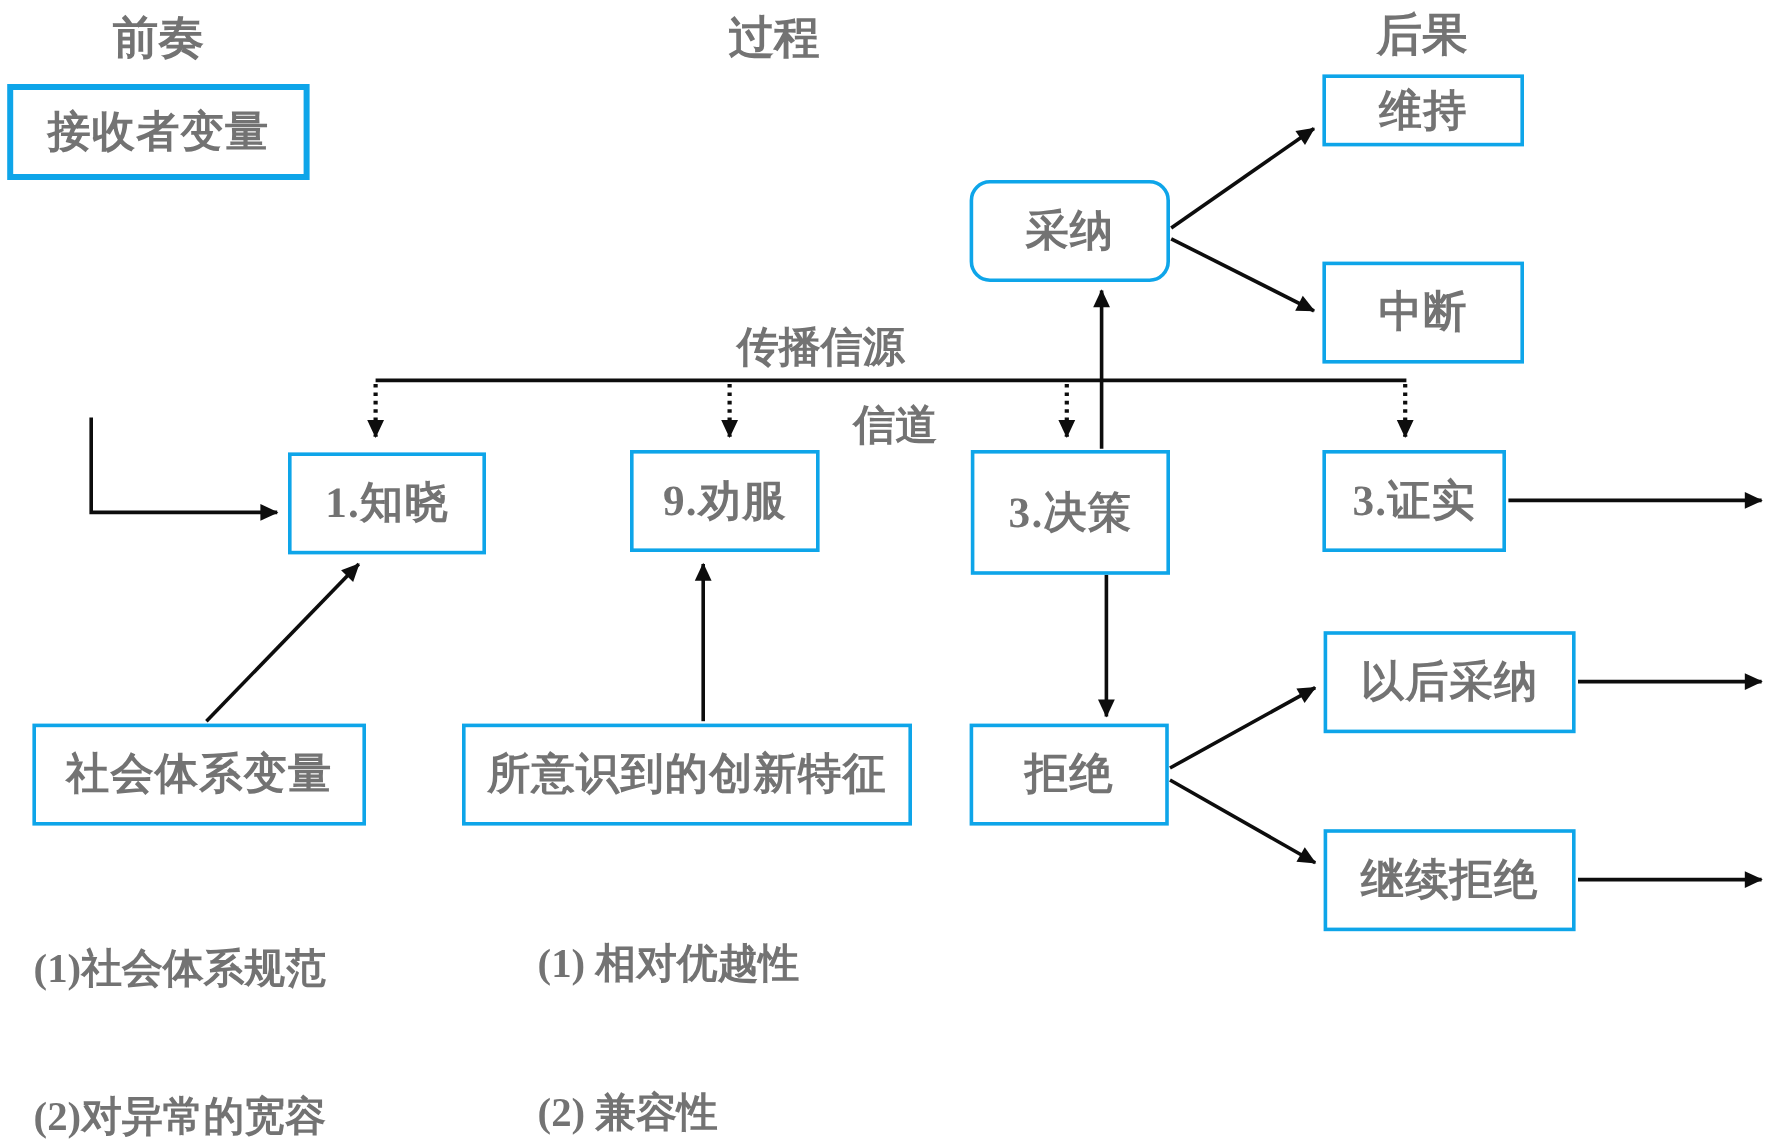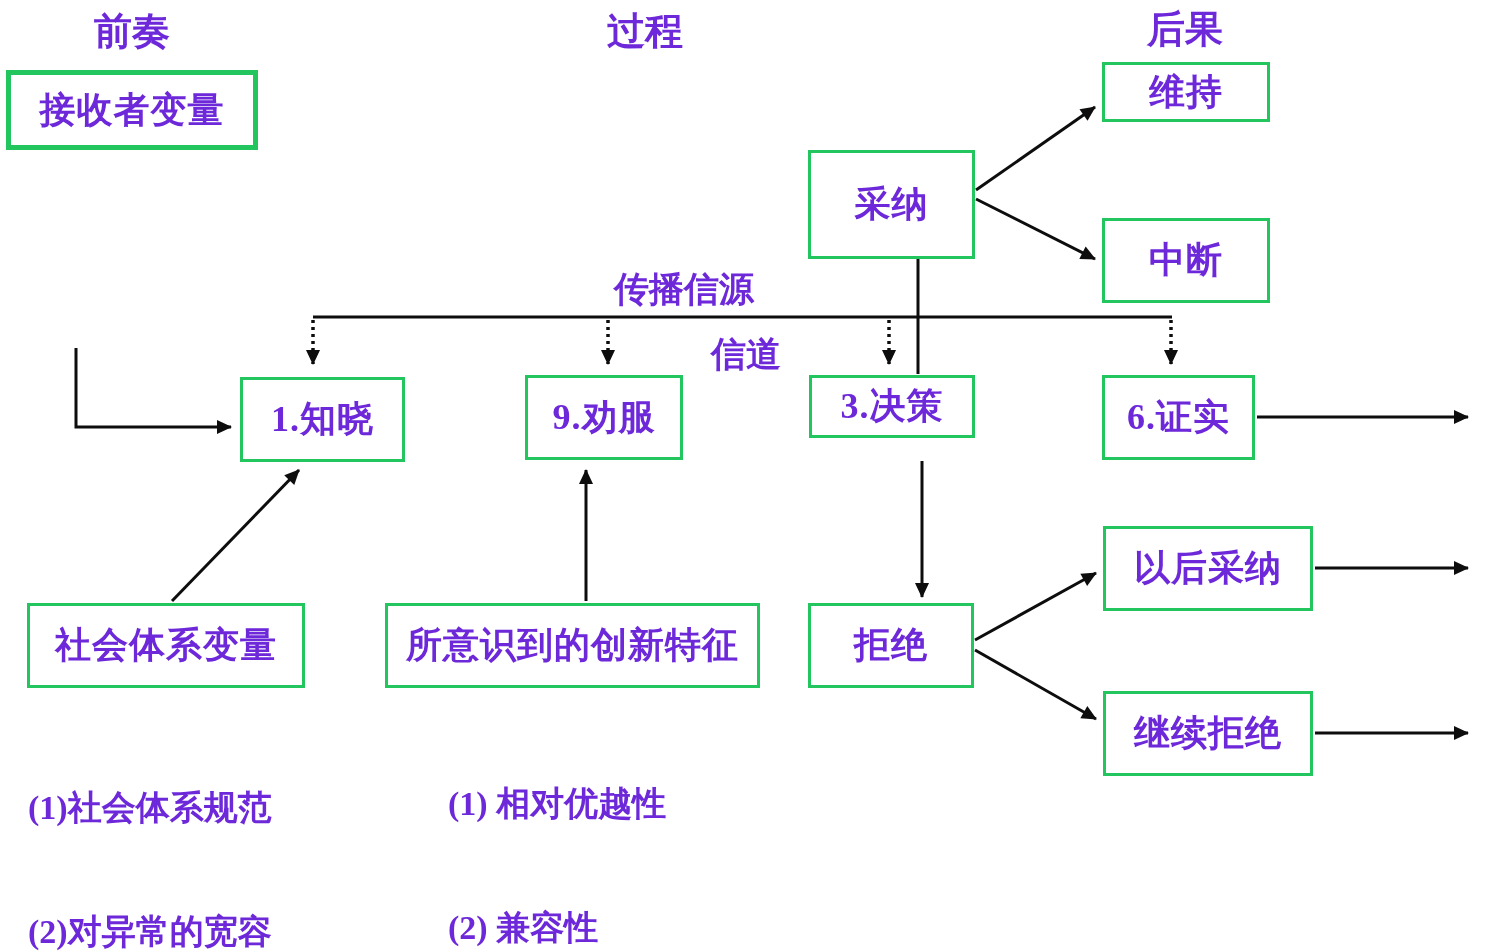--- a/index.html
+++ b/index.html
@@ -1,25 +1,25 @@
 <!DOCTYPE html>
 <html><head>
 <meta charset="utf-8">
 <style>
   html,body{margin:0;padding:0;background:#fff;}
   .canvas{
     position:relative;width:1486px;height:951px;background:#ffffff;
     font-family:"Liberation Serif","DejaVu Serif",serif;
-    color:#6d28d9;overflow:hidden;font-weight:bold;
+    color:#737373;overflow:hidden;font-weight:bold;
   }
   .connectors{position:absolute;left:0;top:0;z-index:1;}
   .hdr{position:absolute;font-size:38px;z-index:2;white-space:nowrap;}
   .lbl{position:absolute;font-size:35px;z-index:2;white-space:nowrap;}
   .box{
-    position:absolute;box-sizing:border-box;background:#fff;border:3px solid #22c55e;
+    position:absolute;box-sizing:border-box;background:#fff;border:3px solid #0ea5e9;
     display:flex;align-items:center;justify-content:center;
     font-size:36px;z-index:2;white-space:nowrap;letter-spacing:1px;
   }
   .box.heavy{border-width:5px;}
   .list{position:absolute;font-size:34px;z-index:2;white-space:pre;}
   .lh47 div{line-height:47px;}
   .lh48 div{line-height:48px;}
 </style>
 </head>
 <body>
@@ -62,33 +62,33 @@
 
   <div class="hdr" style="left:94px;top:6px;">前奏</div>
   <div class="hdr" style="left:607px;top:6px;">过程</div>
   <div class="hdr" style="left:1147px;top:4px;">后果</div>
 
   <div class="lbl" style="left:614px;top:266px;">传播信源</div>
   <div class="lbl" style="left:711px;top:331px;">信道</div>
 
   <div class="box heavy" style="left:6px;top:70px;width:252px;height:80px;">接收者变量</div>
 
-  <div class="box" style="left:808px;top:150px;width:167px;height:109px;">采纳</div>
+  <div class="box" style="left:808px;top:150px;width:167px;height:85px;border-radius:17px;">采纳</div>
 
   <div class="box" style="left:1102px;top:62px;width:168px;height:60px;">维持</div>
 
   <div class="box" style="left:1102px;top:218px;width:168px;height:85px;">中断</div>
 
   <div class="box" style="left:240px;top:377px;width:165px;height:85px;">1.知晓</div>
 
   <div class="box" style="left:525px;top:375px;width:158px;height:85px;">9.劝服</div>
 
-  <div class="box" style="left:809px;top:375px;width:166px;height:63px;">3.决策</div>
+  <div class="box" style="left:809px;top:375px;width:166px;height:104px;">3.决策</div>
 
-  <div class="box" style="left:1102px;top:375px;width:153px;height:85px;">6.证实</div>
+  <div class="box" style="left:1102px;top:375px;width:153px;height:85px;">3.证实</div>
 
   <div class="box" style="left:27px;top:603px;width:278px;height:85px;">社会体系变量</div>
 
   <div class="box" style="left:385px;top:603px;width:375px;height:85px;">所意识到的创新特征</div>
 
   <div class="box" style="left:808px;top:603px;width:166px;height:85px;">拒绝</div>
 
   <div class="box" style="left:1103px;top:526px;width:210px;height:85px;">以后采纳</div>
 
   <div class="box" style="left:1103px;top:691px;width:210px;height:85px;">继续拒绝</div>

